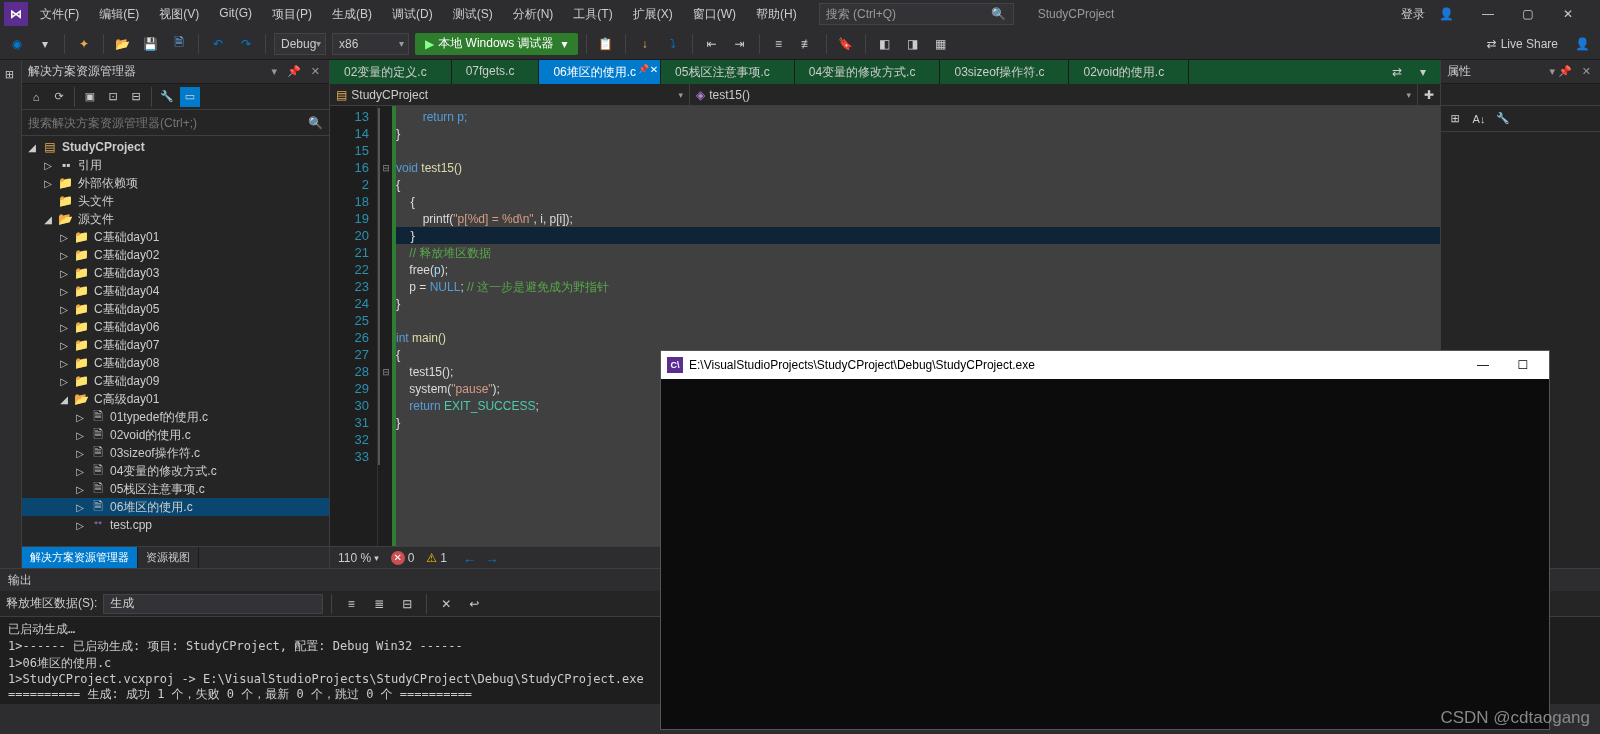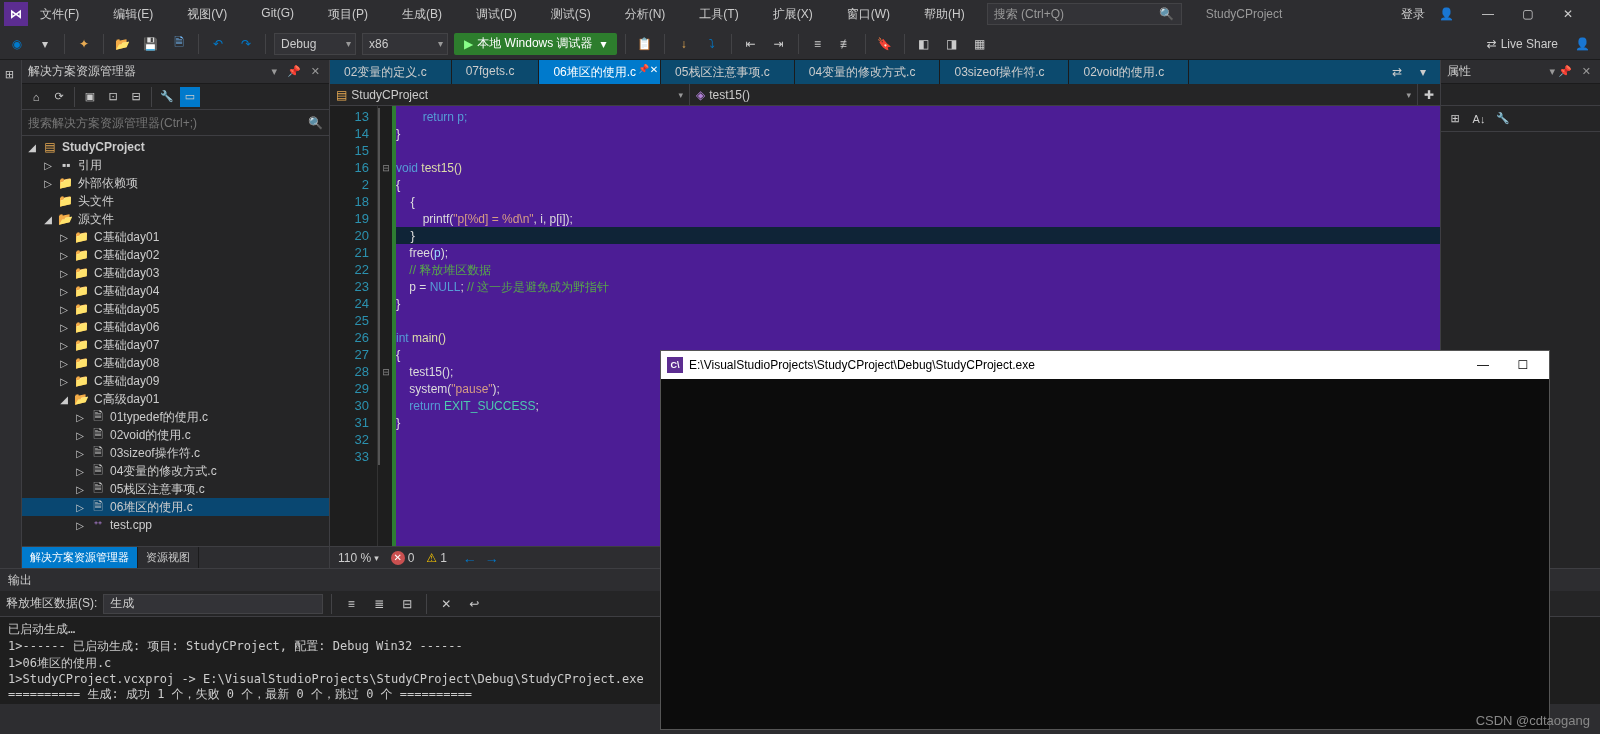--- a/index.html
+++ b/index.html
@@ -1,19 +1,19 @@
 <!DOCTYPE html>
 <html><head>
 <meta charset="utf-8">
 <style>
 *{margin:0;padding:0;box-sizing:border-box;font-family:"Microsoft YaHei","Segoe UI",sans-serif;font-size:12px;user-select:none}
 body{background:#2d2d30;color:#ccc;width:1600px;height:734px;overflow:hidden;position:relative}
 .titlebar{height:28px;background:#2d2d30;display:flex;align-items:center;padding:0 4px;gap:4px}
 .vs-logo{width:24px;height:24px;background:#5c2d91;display:flex;align-items:center;justify-content:center;color:#fff;font-weight:bold}
-.menubar{display:flex;gap:18px}
+.menubar{display:flex;gap:4px}
 .menu-item{padding:4px 8px;cursor:pointer;color:#ccc}
 .search-box{background:#333337;border:1px solid #434346;height:22px;width:195px;padding:0 6px;display:flex;align-items:center;color:#999;margin-left:10px}
 .search-box .sicon{margin-left:auto;color:#ccc}
 .app-title{margin-left:20px;color:#999}
 .title-right{margin-left:auto;display:flex;align-items:center;gap:12px;padding-right:8px}
 .title-right .icon{color:#ccc;cursor:pointer;padding:2px}
 .win-btns{display:flex;gap:0}
 .win-btn{width:40px;height:28px;display:flex;align-items:center;justify-content:center;cursor:pointer;color:#ccc}
 .toolbar{height:32px;background:#2d2d30;display:flex;align-items:center;padding:0 6px;gap:6px;border-bottom:1px solid #1b1b1c}
 .tb-btn{width:22px;height:22px;display:flex;align-items:center;justify-content:center;cursor:pointer;color:#ccc;border-radius:2px}
@@ -39,31 +39,31 @@
 .tree-node.selected{background:#094771}
 .tree-arrow{width:12px;color:#ccc;font-size:10px;text-align:center}
 .tree-icon{width:16px;font-size:12px;text-align:center}
 .tree-label{color:#ccc}
 .tree-label.bold{font-weight:bold}
 .d0{padding-left:4px}.d1{padding-left:20px}.d2{padding-left:36px}.d3{padding-left:52px}
 .panel-tabs{height:22px;background:#2d2d30;display:flex;border-top:1px solid #3e3e42}
 .ptab{padding:3px 8px;cursor:pointer;font-size:11px;border-right:1px solid #1b1b1c}
 .ptab.active{background:#007acc;color:#fff}
 .editor-area{flex:1;display:flex;flex-direction:column;min-width:0}
-.file-tabs{height:24px;background:#0c4a6e;display:flex;overflow:hidden}
+.file-tabs{height:24px;background:#14532d;display:flex;overflow:hidden}
 .ftab{padding:4px 24px 4px 14px;cursor:pointer;color:#ccc;position:relative;border-right:1px solid #1b1b1c;white-space:nowrap}
 .ftab.active{background:#007acc;color:#fff}
 .ftab .pin{position:absolute;right:10px;font-size:9px}
 .ftab .close{position:absolute;right:2px;font-size:10px}
 .ftabs-icons{margin-left:auto;display:flex;align-items:center;gap:4px;padding:0 6px}
 .breadcrumb{height:22px;background:#252526;display:flex;border-bottom:1px solid #3e3e42}
 .bc-seg{flex:1;display:flex;align-items:center;padding:0 6px;border-right:1px solid #3e3e42;gap:4px;cursor:pointer}
 .bc-seg::after{content:"▾";margin-left:auto;font-size:9px;color:#999}
 .bc-plus{width:22px;display:flex;align-items:center;justify-content:center;cursor:pointer}
-.code-area{flex:1;display:flex;background:#4c1d95;font-family:Consolas,monospace;overflow:hidden;position:relative}
+.code-area{flex:1;display:flex;background:#404040;font-family:Consolas,monospace;overflow:hidden;position:relative}
 .gutter{width:48px;background:#1e1e1e;text-align:right;padding:2px 8px 2px 0;color:#2b91af;border-right:1px solid #333}
 .gutter div{height:17px;line-height:17px;font-size:13px}
 .fold-col{width:14px;background:#1e1e1e;padding-top:2px}
 .fold-col div{height:17px;display:flex;align-items:center;justify-content:center;font-size:9px;color:#888;border-left:2px solid #555}
 .code-lines{flex:1;padding:2px 0 2px 4px;position:relative}
 .cline{height:17px;line-height:17px;font-size:13px;white-space:pre;color:#dcdcdc}
 .cline.hl{background:#0f2437}
 .kw{color:#569cd6}.fn{color:#dcdcaa}.str{color:#d69d85}.num{color:#b5cea8}.cmt{color:#57a64a}.np{color:#4ec9b0}.id{color:#9cdcfe}
 .green-bar{position:absolute;left:0;top:0;width:4px;height:100%;background:#2e7d32}
 .editor-status{height:22px;background:#2d2d30;display:flex;align-items:center;padding:0 8px;gap:12px;color:#ccc;border-top:1px solid #3e3e42}
@@ -79,21 +79,21 @@
 .out-tb{height:26px;background:#252526;display:flex;align-items:center;padding:0 6px;gap:6px;border-bottom:1px solid #3e3e42}
 .out-combo{background:#333337;border:1px solid #434346;height:20px;width:220px;padding:0 6px;display:flex;align-items:center}
 .out-text{flex:1;font-family:"NSimSun",Consolas,monospace;font-size:12px;padding:4px 8px;color:#ccc;overflow:auto;white-space:pre}
 .console-win{position:absolute;left:660px;top:350px;width:890px;height:380px;background:#0c0c0c;color:#ccc;border:1px solid #555;z-index:100}
 .con-title{height:28px;background:#fff;color:#000;display:flex;align-items:center;padding:0 6px;gap:6px}
 .con-icon{width:16px;height:16px;background:#5c2d91;color:#fff;display:flex;align-items:center;justify-content:center;font-size:9px;font-weight:bold}
 .con-btns{margin-left:auto;display:flex}
 .con-btn{width:40px;height:28px;display:flex;align-items:center;justify-content:center;cursor:pointer}
 .con-body{font-family:"NSimSun",Consolas,monospace;font-size:14px;padding:2px 6px;white-space:pre;line-height:16px;color:#ccc}
 .cursor-blk{display:inline-block;width:8px;height:14px;background:#ccc;vertical-align:text-bottom}
-.watermark{position:absolute;right:10px;bottom:6px;color:#888;font-size:13px;z-index:200}
+.watermark{position:absolute;right:10px;bottom:6px;color:#888;font-size:17px;z-index:200}
 </style>
 </head>
 <body>
 
 <div class="titlebar">
   <div class="vs-logo">⋈</div>
   <div class="menubar">
     <div class="menu-item">文件(F)</div>
     <div class="menu-item">编辑(E)</div>
     <div class="menu-item">视图(V)</div>
@@ -130,24 +130,24 @@
   <div class="tb-sep"></div>
   <div class="tb-btn" style="color:#e8ab53">✦</div>
   <div class="tb-sep"></div>
   <div class="tb-btn" style="color:#e8ab53">📂</div>
   <div class="tb-btn" style="color:#75beff">💾</div>
   <div class="tb-btn" style="color:#75beff">🗎</div>
   <div class="tb-sep"></div>
   <div class="tb-btn" style="color:#007acc">↶</div>
   <div class="tb-btn" style="color:#007acc">↷</div>
   <div class="tb-sep"></div>
-  <div class="tb-combo" style="width:82px">
+  <div class="tb-combo" style="width:52px">
       <span>Debug</span>
     </div>
-  <div class="tb-combo" style="width:86px">
+  <div class="tb-combo" style="width:77px">
       <span>x86</span>
     </div>
   <div class="start-btn">
       <span style="color:#8f8">▶</span>
       <span>本地 Windows 调试器</span>
       <span style="margin-left:4px">▾</span>
     </div>
   <div class="tb-sep"></div>
   <div class="tb-btn">📋</div>
   <div class="tb-sep"></div>
@@ -394,22 +394,22 @@
       <div class="code-lines">
         <div class="green-bar"></div>
         <div class="cline"><span class="kw">        return p;</span></div>
         <div class="cline">}</div>
         <div class="cline"></div>
         <div class="cline"><span class="kw">void</span><span class="fn"> test15()</span></div>
         <div class="cline">{</div>
         <div class="cline">    {</div>
         <div class="cline"><span>        printf(</span><span class="str">"p[%d] = %d\n"</span><span>, i, p[i]);</span></div>
         <div class="cline hl">    }</div>
+        <div class="cline"><span class="cmt">    // 释放堆区数据</span></div>
         <div class="cline"><span>    free(</span><span class="id">p</span><span>);</span></div>
-        <div class="cline"><span class="cmt">    // 释放堆区数据</span></div>
         <div class="cline"><span>    p = </span><span class="kw">NULL</span><span>; </span><span class="cmt">// 这一步是避免成为野指针</span></div>
         <div class="cline">}</div>
         <div class="cline"></div>
         <div class="cline"><span class="kw">int</span><span class="fn"> main()</span></div>
         <div class="cline">{</div>
         <div class="cline"><span>    test15();</span></div>
         <div class="cline"><span>    system(</span><span class="str">"pause"</span><span>);</span></div>
         <div class="cline"><span class="kw">    return </span><span class="np">EXIT_SUCCESS</span><span>;</span></div>
         <div class="cline">}</div>
       </div>

